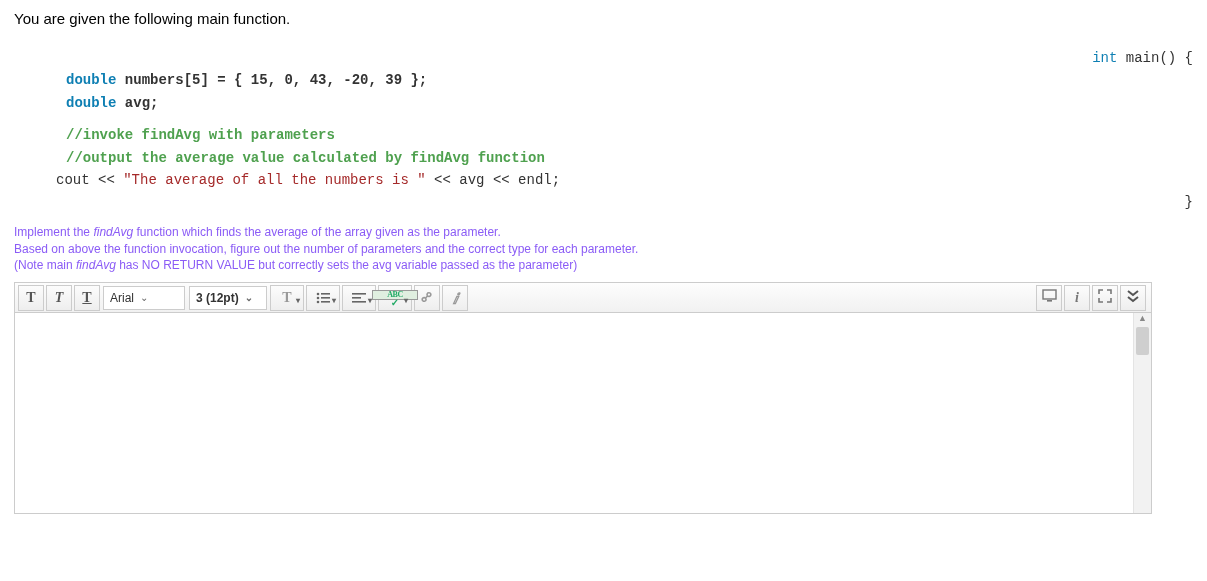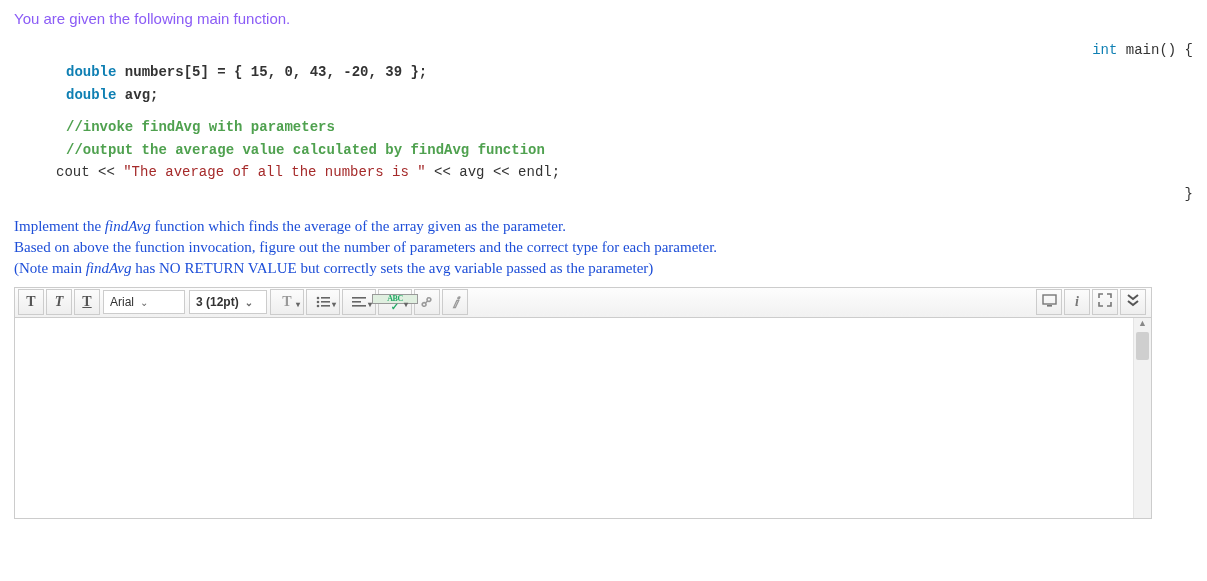--- a/index.html
+++ b/index.html
@@ -1,26 +1,26 @@
 <!DOCTYPE html>
 <html><head>
   <meta charset="utf-8">
   <style>
     * { box-sizing: border-box; margin: 0; padding: 0; }
     body { font-family: Arial, sans-serif; font-size: 14px; color: #333; background: #fff; padding: 10px 14px; width: 1207px; }
-    .question-text { font-size: 15px; color: #8b5cf6; margin-bottom: 12px; }
+    .question-text { font-size: 15px; color: #000000; margin-bottom: 20px; }
     .code-block { font-family: 'Courier New', Consolas, monospace; font-size: 14px; line-height: 1.6; margin: 4px 0 10px 0; }
     .code-line { white-space: pre; }
     .indent1 { padding-left: 52px; font-weight: bold; }
     .indent0 { padding-left: 0; text-align: right; }
     .indent-c { padding-left: 42px; }
     .kw-type { color: #0e7fb3; }
     .kw-comment { color: #4fa14f; }
     .kw-str { color: #a52a2a; }
-    .instr-para { font-size: 15px; color: #1d4ed8; line-height: 1.4; margin-top: 6px; font-family: Liberation Serif, serif; }
+    .instr-para { font-size: 12px; color: #8b5cf6; line-height: 1.4; margin-top: 6px; }
     .italic { font-style: italic; }
     .editor-wrap { border: 1px solid #ccc; margin-top: 8px; width: 1138px; }
     .toolbar { background: linear-gradient(#fdfdfd, #f1f1f1); border-bottom: 1px solid #ccc; display: flex; align-items: center; height: 30px; padding: 0 2px; }
     .tb-btn { width: 26px; height: 26px; display: flex; align-items: center; justify-content: center; border: 1px solid #ccc; background: linear-gradient(#fcfcfc,#eee); margin: 0 1px; cursor: pointer; font-family: Georgia, serif; font-weight: bold; color: #555; font-size: 14px; }
     .tb-select { height: 24px; border: 1px solid #ccc; background: #fff; margin: 0 2px; font-size: 12px; color: #333; display: flex; align-items: center; padding: 8px 6px; position: relative; cursor: pointer; }
     .tb-select .caret { margin-left: 6px; color: #666; font-size: 10px; }
     .font-sel { width: 82px; }
     .size-sel { width: 78px; font-weight: bold; }
     .tb-btn.with-caret { width: 34px; position: relative; }
     .mini-caret { position: absolute; right: 3px; bottom: 5px; font-size: 8px; color: #666; }

